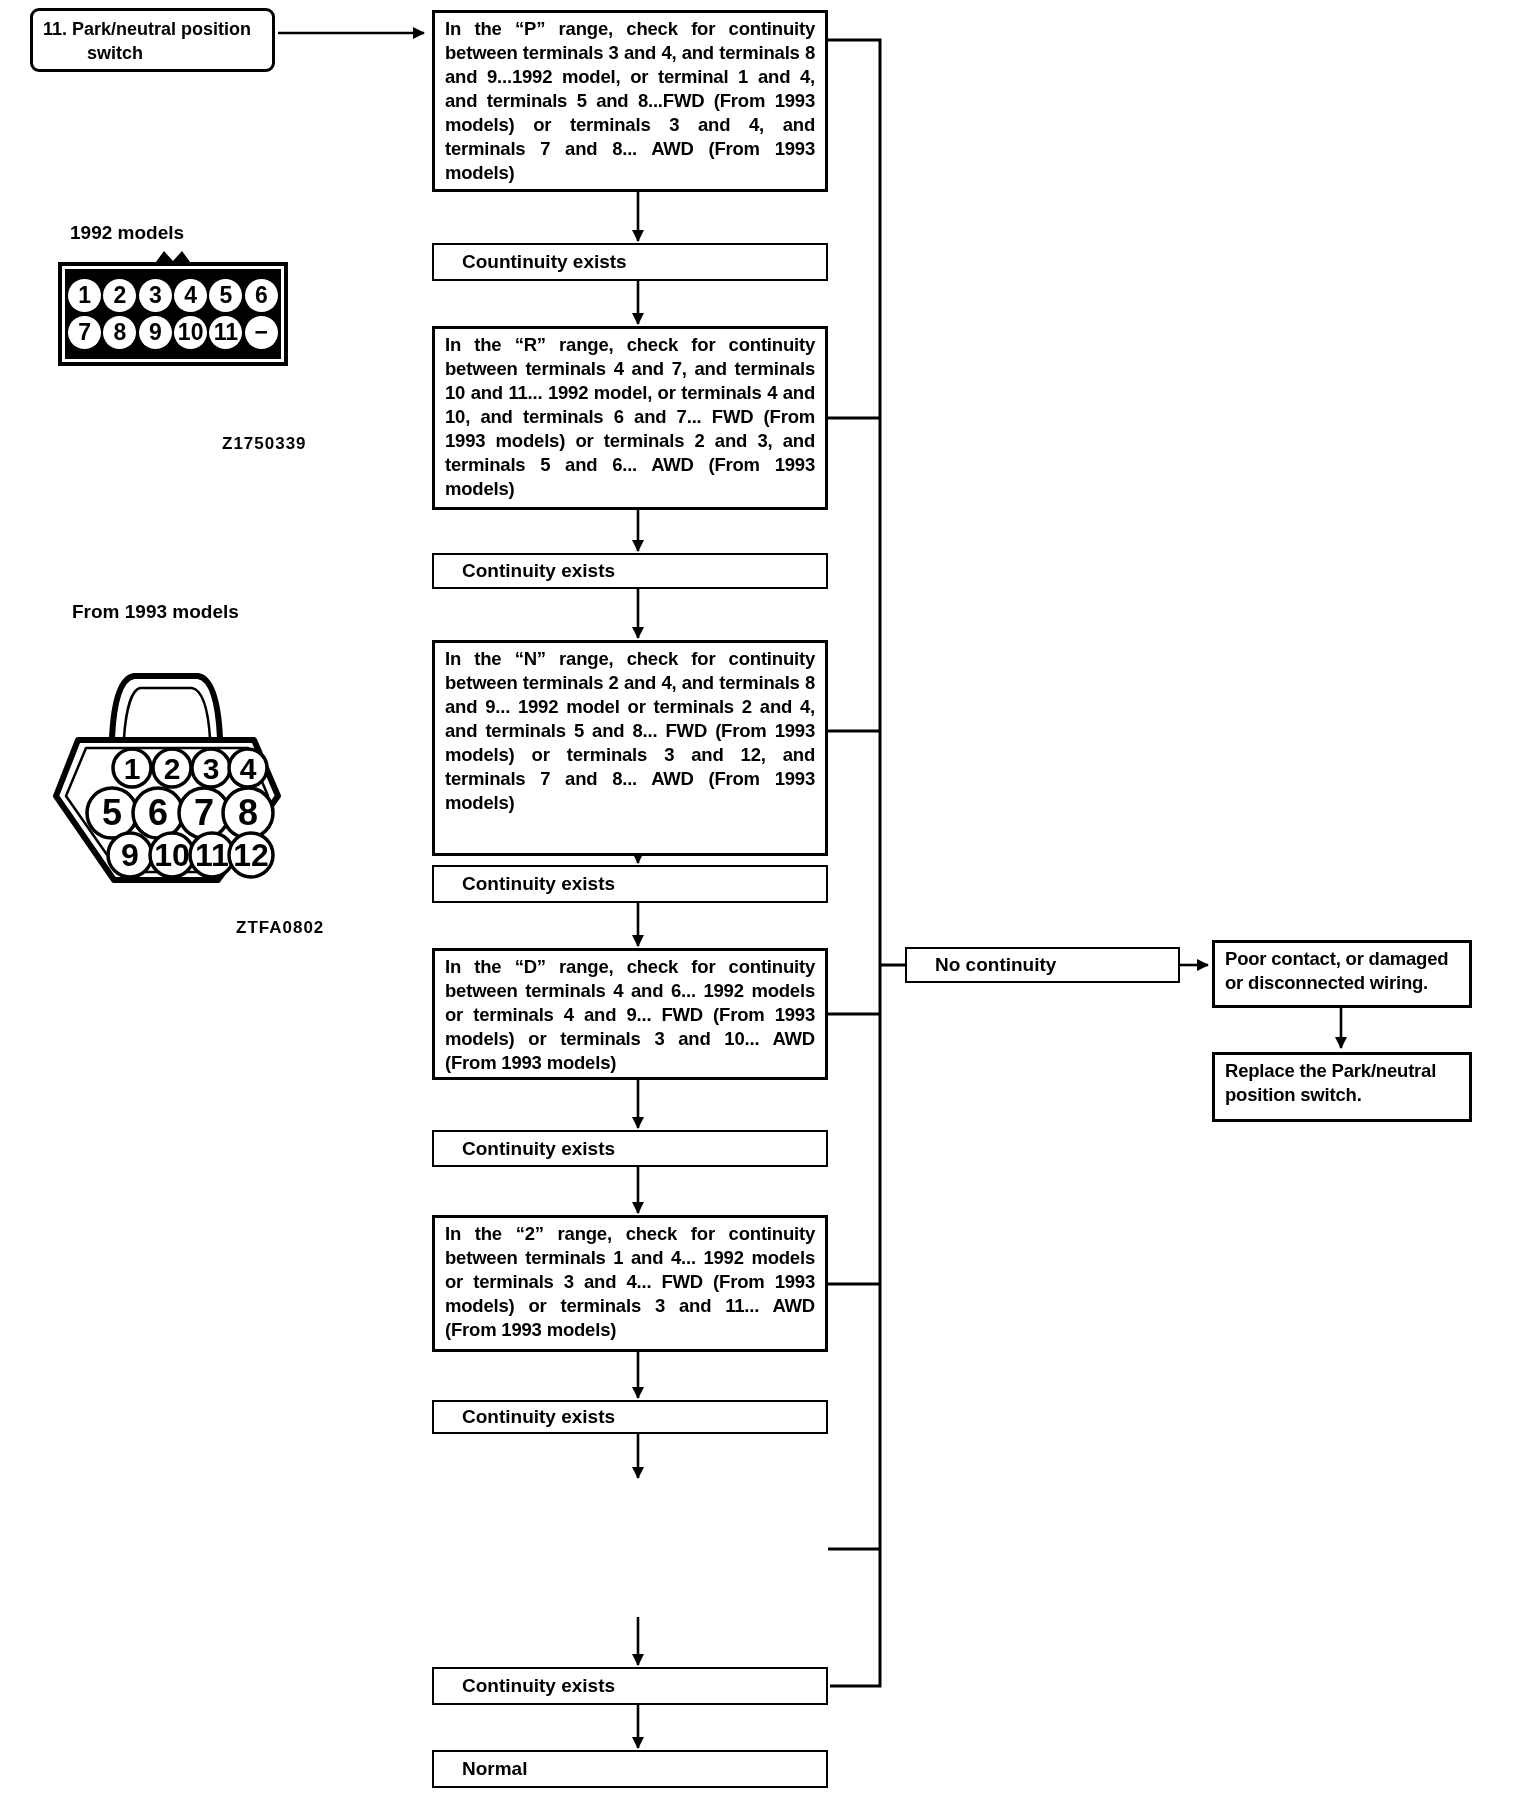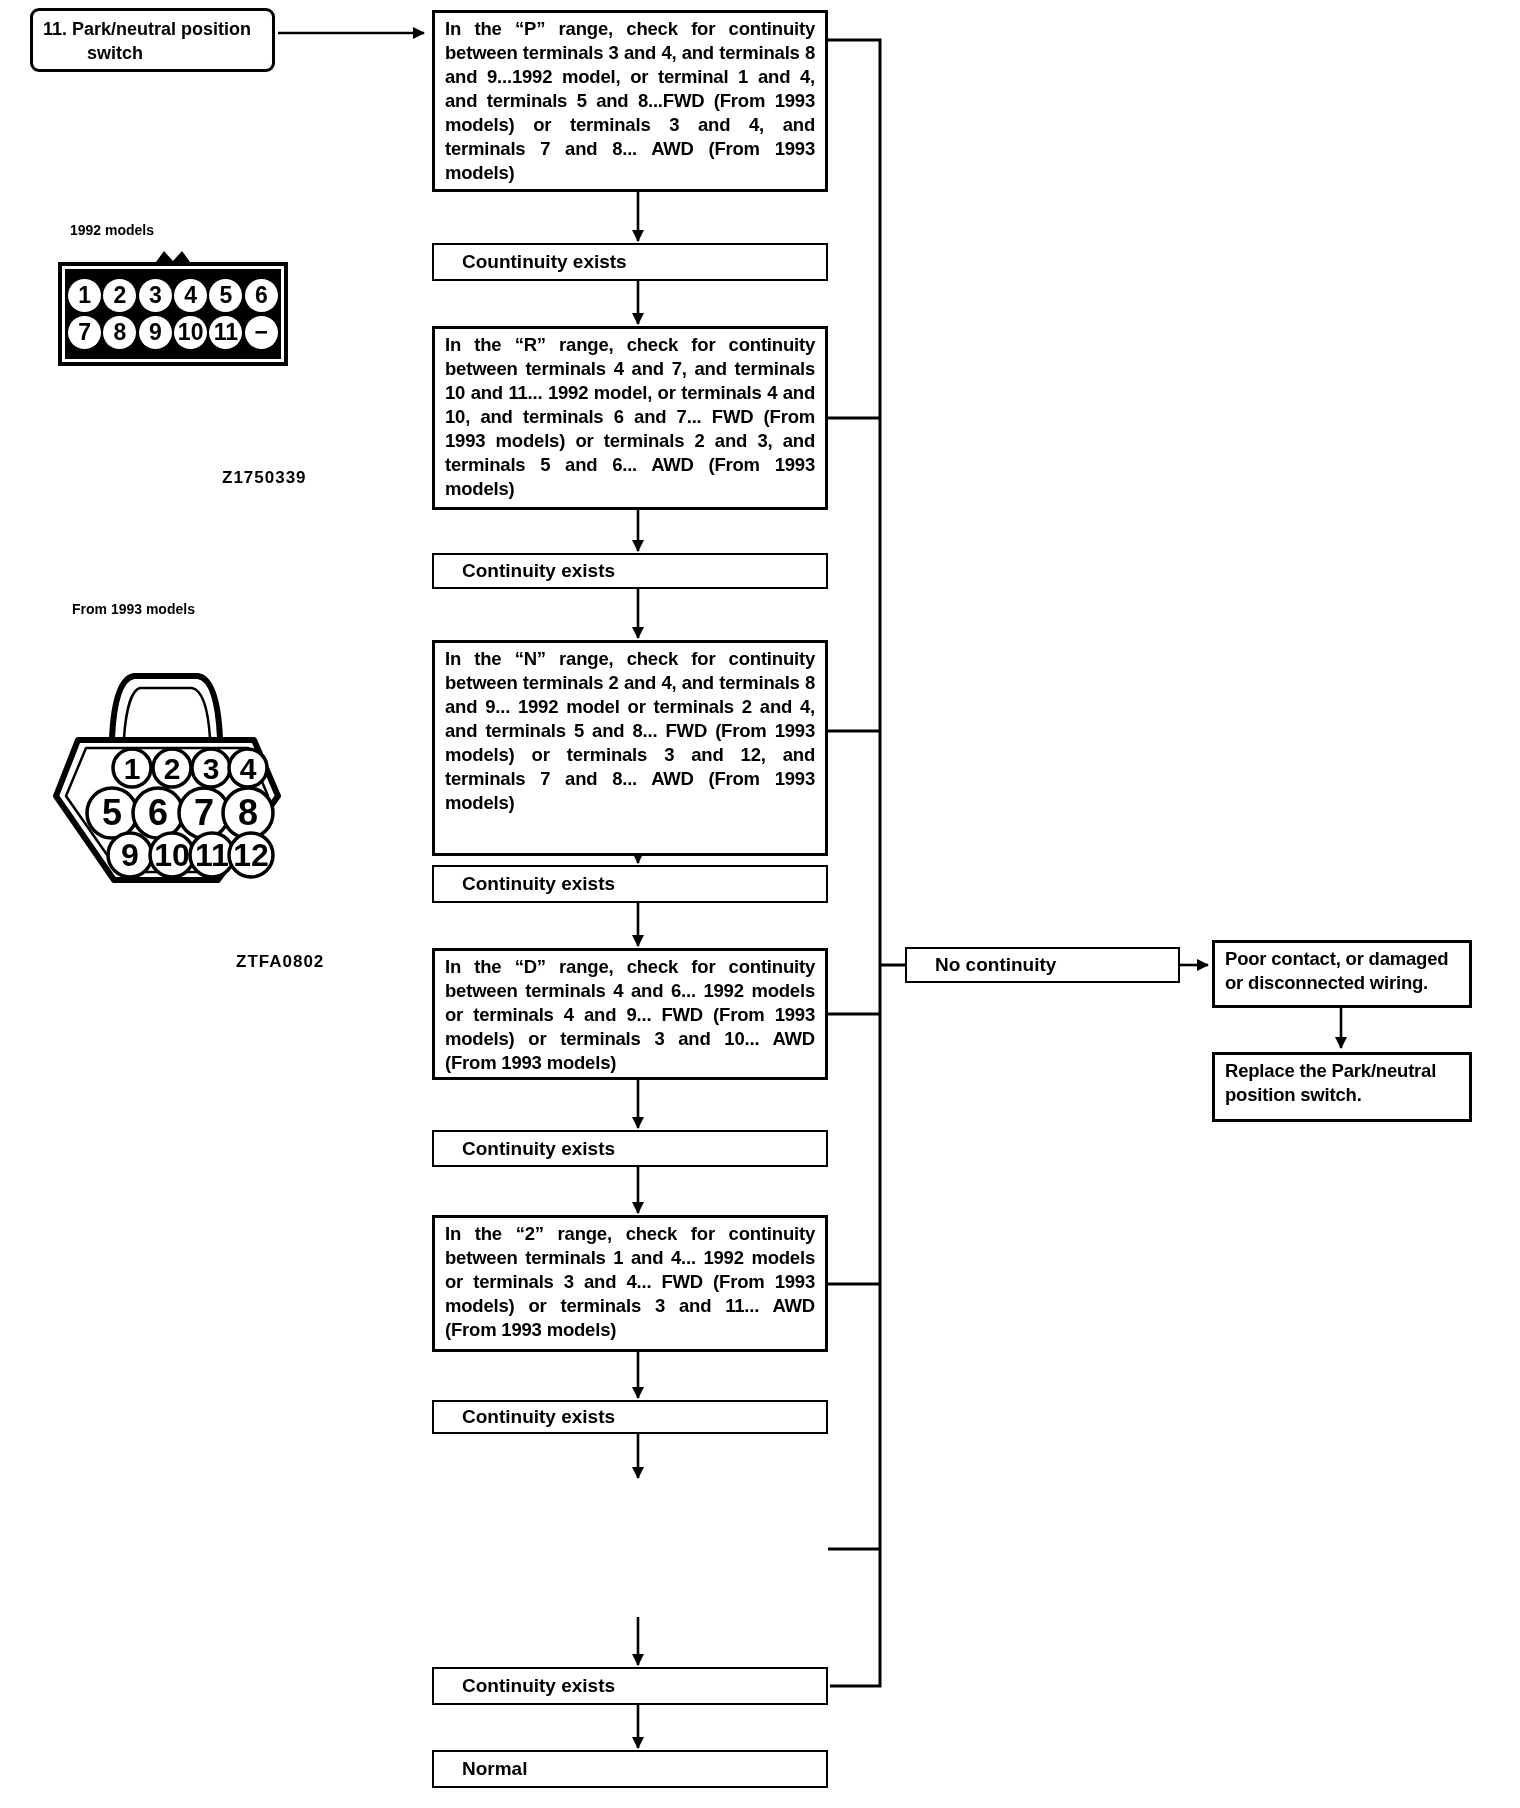--- a/index.html
+++ b/index.html
@@ -17,22 +17,22 @@
   }
   .result-box{
     left:432px;width:396px;border-width:2.5px;font-weight:bold;font-size:19px;
     display:flex;align-items:center;padding-left:28px;overflow:hidden;
   }
   .start-box{
     left:30px;top:8px;width:245px;height:64px;padding:6px 8px 4px 10px;
     font-weight:bold;font-size:18px;line-height:24px;border-radius:9px;
   }
   .start-box span{display:block;padding-left:44px;text-indent:-44px;}
-  .side-label{position:absolute;font-weight:bold;font-size:14px;z-index:1;}
-  .code-label{position:absolute;font-weight:bold;font-size:17px;letter-spacing:1px;z-index:1;margin-top:34px;}
+  .side-label{position:absolute;font-weight:bold;font-size:19px;z-index:1;}
+  .code-label{position:absolute;font-weight:bold;font-size:17px;letter-spacing:1px;z-index:1;}
   .conn1992{
     position:absolute;left:58px;top:262px;width:230px;height:104px;z-index:1;
     border:4px solid #000;background:#fff;padding:3px;box-sizing:border-box;
   }
   .conn1992-inner{
     background:#000;width:100%;height:100%;box-sizing:border-box;
     display:grid;grid-template-columns:repeat(6,1fr);align-content:center;
     justify-items:center;row-gap:4px;padding:2px 2px;
   }
   .pin{

